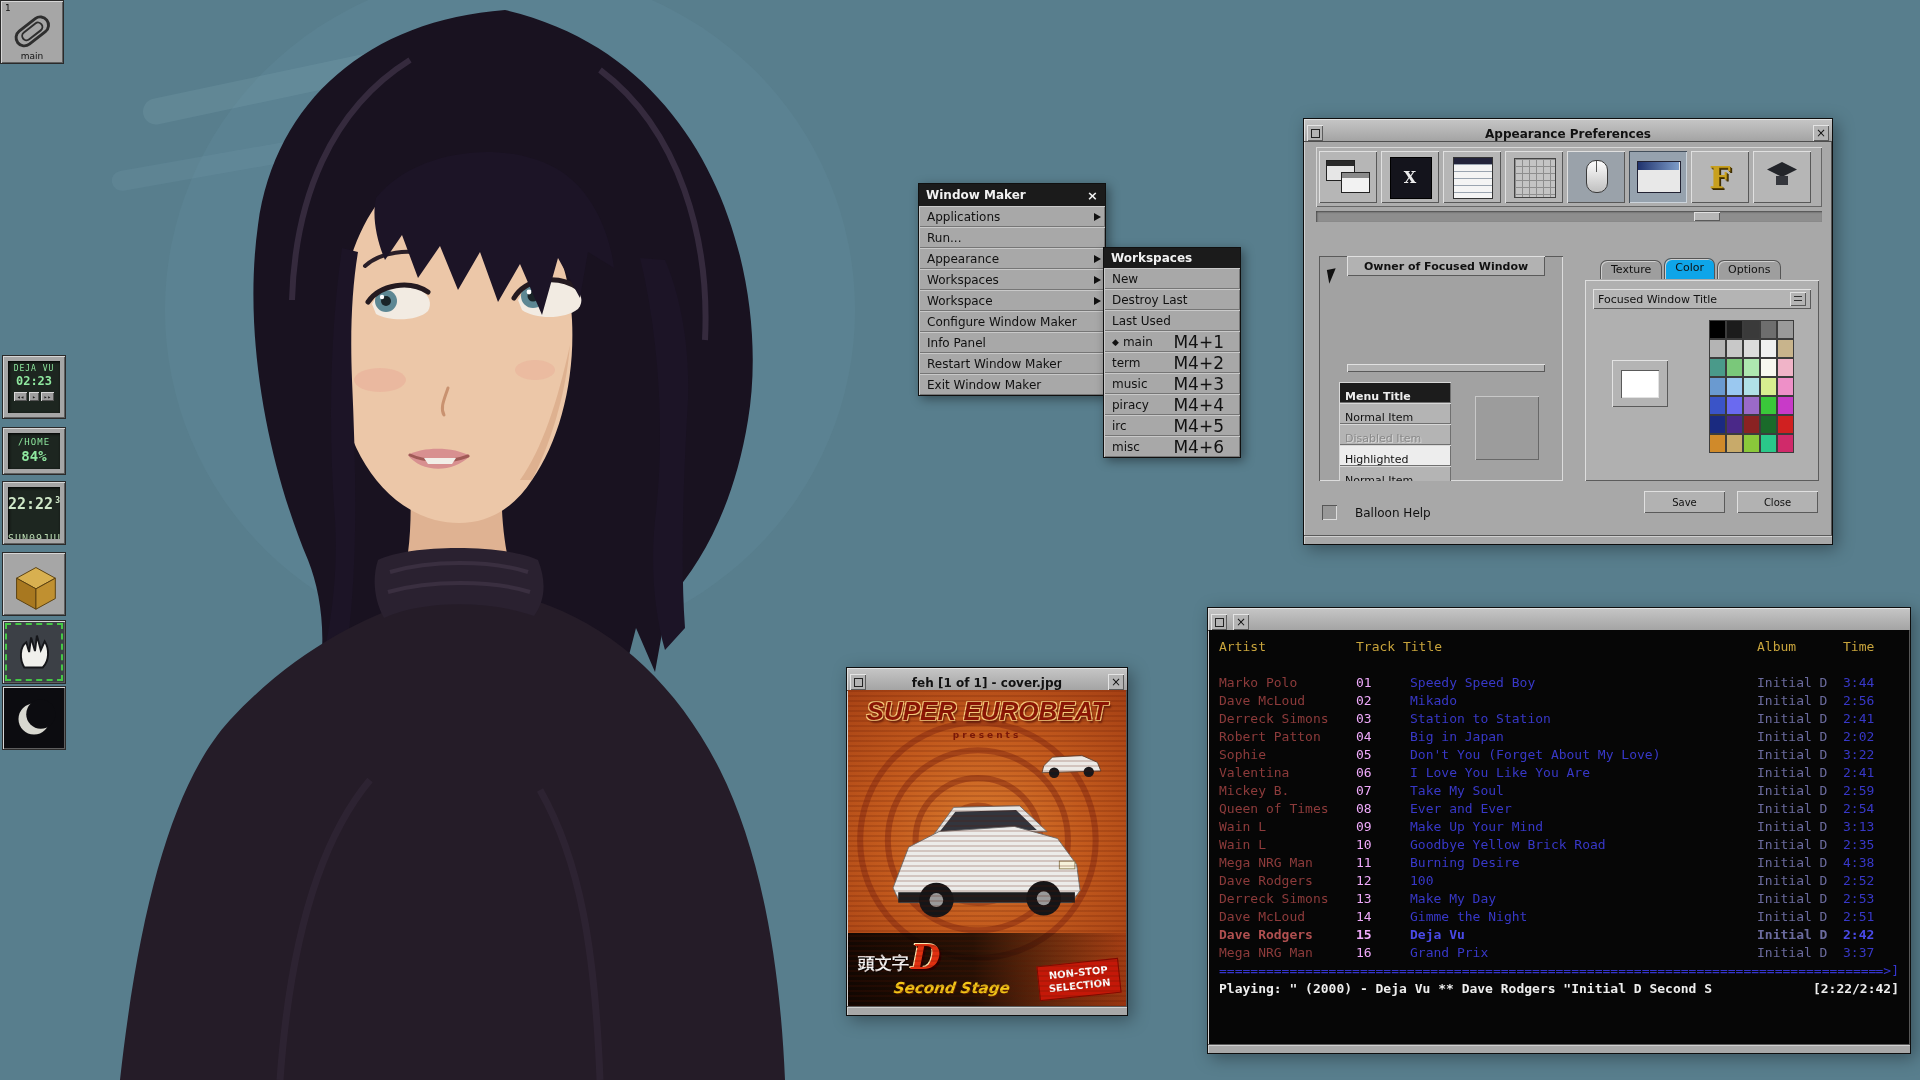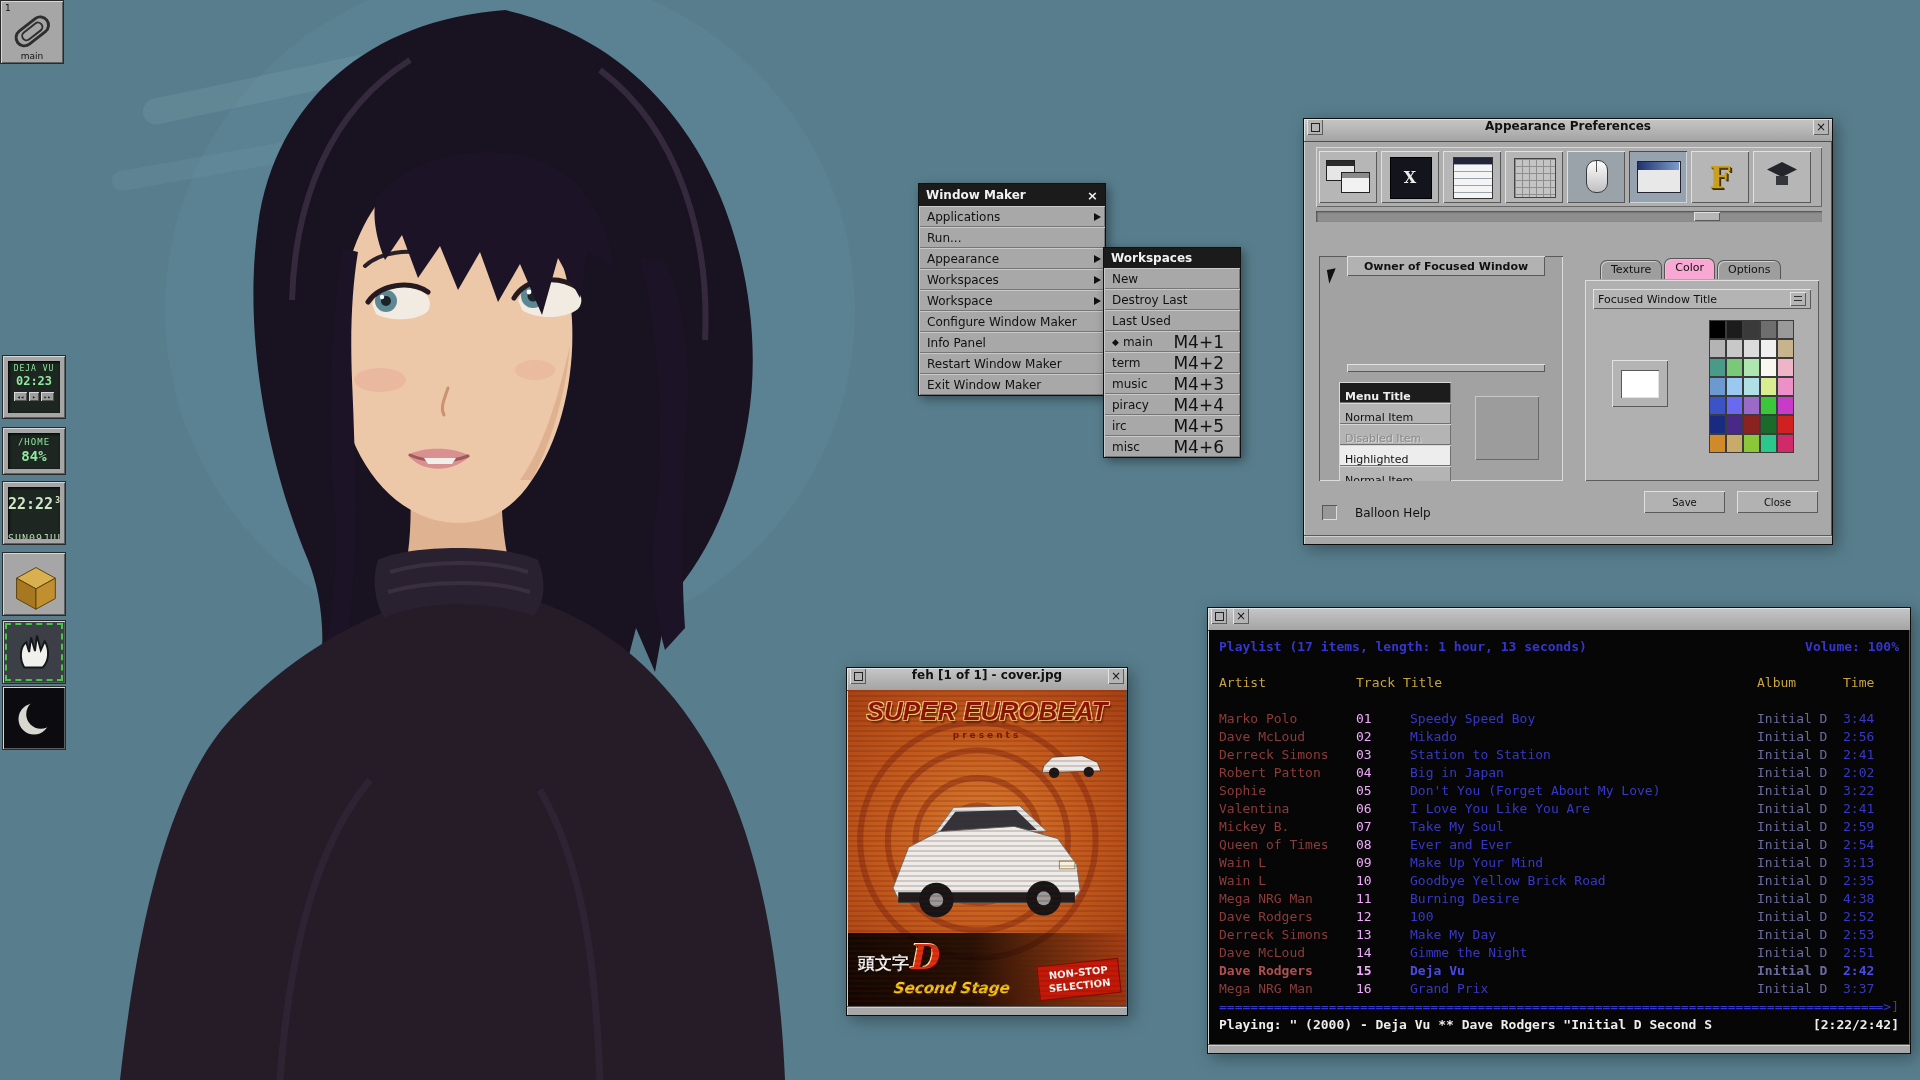--- a/index.html
+++ b/index.html
@@ -33,21 +33,21 @@
         background:#a8a8a8;box-shadow:inset 1px 1px 0 #c9c9c9,inset -1px -1px 0 #767676;position:relative;box-sizing:border-box}
   .menu-item .mi-shortcut{margin-left:auto;font-size:17px}
   .menu-item.submenu::after{content:"";position:absolute;right:4px;top:50%;margin-top:-4px;
         border-left:7px solid #111;border-top:4px solid transparent;border-bottom:4px solid transparent}
   .menu-item.current .mi-label::before{content:"◆";font-size:9px;margin-right:4px;vertical-align:1px}
 
   
   .win{position:absolute;background:#a8a8a8;border:1px solid #0e0e0e;box-sizing:border-box;
        box-shadow:inset 1px 1px 0 #d2d2d2,inset -1px -1px 0 #565656,4px 4px 16px rgba(0,0,0,.35)}
   .tbar{height:22px;background:linear-gradient(#c6c6c6,#a4a4a4);border-bottom:1px solid #4e4e4e;
-        display:flex;align-items:flex-start;box-shadow:inset 1px 1px 0 #e2e2e2}
+        display:flex;align-items:flex-end;box-shadow:inset 1px 1px 0 #e2e2e2}
   .tbtn{width:16px;height:16px;margin:0 3px;background:#b4b4b4;flex:none;
         box-shadow:inset 1px 1px 0 #e4e4e4,inset -1px -1px 0 #5c5c5c;
         display:flex;align-items:center;justify-content:center;font-size:12px;color:#111;cursor:default}
   .tbtn.mini::before{content:"";width:7px;height:7px;border:1px solid #222}
   .ttext{flex:1;text-align:center;font-size:12px;font-weight:bold;color:#111;white-space:nowrap;overflow:hidden}
   .rbar{position:absolute;left:0;right:0;bottom:0;height:8px;background:#a8a8a8;border-top:1px solid #5a5a5a;
         box-shadow:inset 1px 1px 0 #d0d0d0}
 
   
   .toolbar{position:absolute;left:12px;top:28px;width:506px;height:60px;display:flex;gap:4px;align-items:center;
@@ -94,21 +94,21 @@
       box-shadow:inset 1px 1px 0 #d8d8d8,inset -1px -1px 0 #707070;box-sizing:border-box}
   .pm-item.m-title{background:#1c1c1c;color:#eee;font-weight:bold}
   .pm-item.disabled{color:#8a8a8a;text-shadow:1px 1px 0 #d8d8d8}
   .pm-item.highlighted{background:#ededed}
   .icon-preview{position:absolute;left:156px;top:140px;width:64px;height:64px;background:#9c9c9c;
       box-shadow:inset 1px 1px 0 #c8c8c8,inset -1px -1px 0 #686868}
 
   .tabs{position:absolute;left:296px;top:139px;display:flex;gap:2px;align-items:flex-end}
   .tab{padding:2px 10px 3px;font-size:11px;color:#111;background:#9e9e9e;border:1px solid #555;border-bottom:none;
       border-radius:7px 7px 0 0;box-shadow:inset 1px 1px 0 #cfcfcf}
-  .tab.active{background:#f9a8d4;padding-bottom:5px}
+  .tab.active{background:#0ea5e9;padding-bottom:5px}
   .rp{position:absolute;left:281px;top:161px;width:234px;height:201px;background:#b0b0b0;
       box-shadow:inset 1px 1px 0 #dedede,inset -1px -1px 0 #5c5c5c}
   .popup{position:absolute;left:8px;top:9px;right:8px;height:20px;background:#b4b4b4;display:flex;align-items:center;
       padding:0 5px;font-size:11px;color:#111;box-shadow:inset 1px 1px 0 #e2e2e2,inset -1px -1px 0 #5a5a5a}
   .popup-btn{width:16px;height:14px;margin-left:auto;background:#b4b4b4;
       box-shadow:inset 1px 1px 0 #e2e2e2,inset -1px -1px 0 #5a5a5a;
       background-image:linear-gradient(#333,#333),linear-gradient(#333,#333);
       background-size:8px 1px;background-position:4px 4px,4px 8px;background-repeat:no-repeat}
   .cur-swatch{position:absolute;left:27px;top:80px;width:56px;height:47px;background:#b4b4b4;
       box-shadow:inset 1px 1px 0 #e2e2e2,inset -1px -1px 0 #5a5a5a;display:flex;align-items:center;justify-content:center}
@@ -550,24 +550,20 @@
   </div>
   <div class="rbar"></div>
 </div>
 
 <div class="win" style="left:1207px;top:607px;width:704px;height:447px">
   <div class="tbar">
     <div class="tbtn mini"></div>
     <div class="tbtn">×</div>
   </div>
   <div class="pcontent">
-    <div class="phead">
-      <span>Playlist (17 items, length: 1 hour, 13 seconds)</span>
-      <span>Volume: 100%</span>
-    </div>
     <div class="prow cols">
       <span>Artist</span>
       <span class="span23">Track Title</span>
       <span>Album</span>
       <span>Time</span>
     </div>
     <div>
 
     <div class="prow track">
         <span class="c-art">Marko Polo</span>

